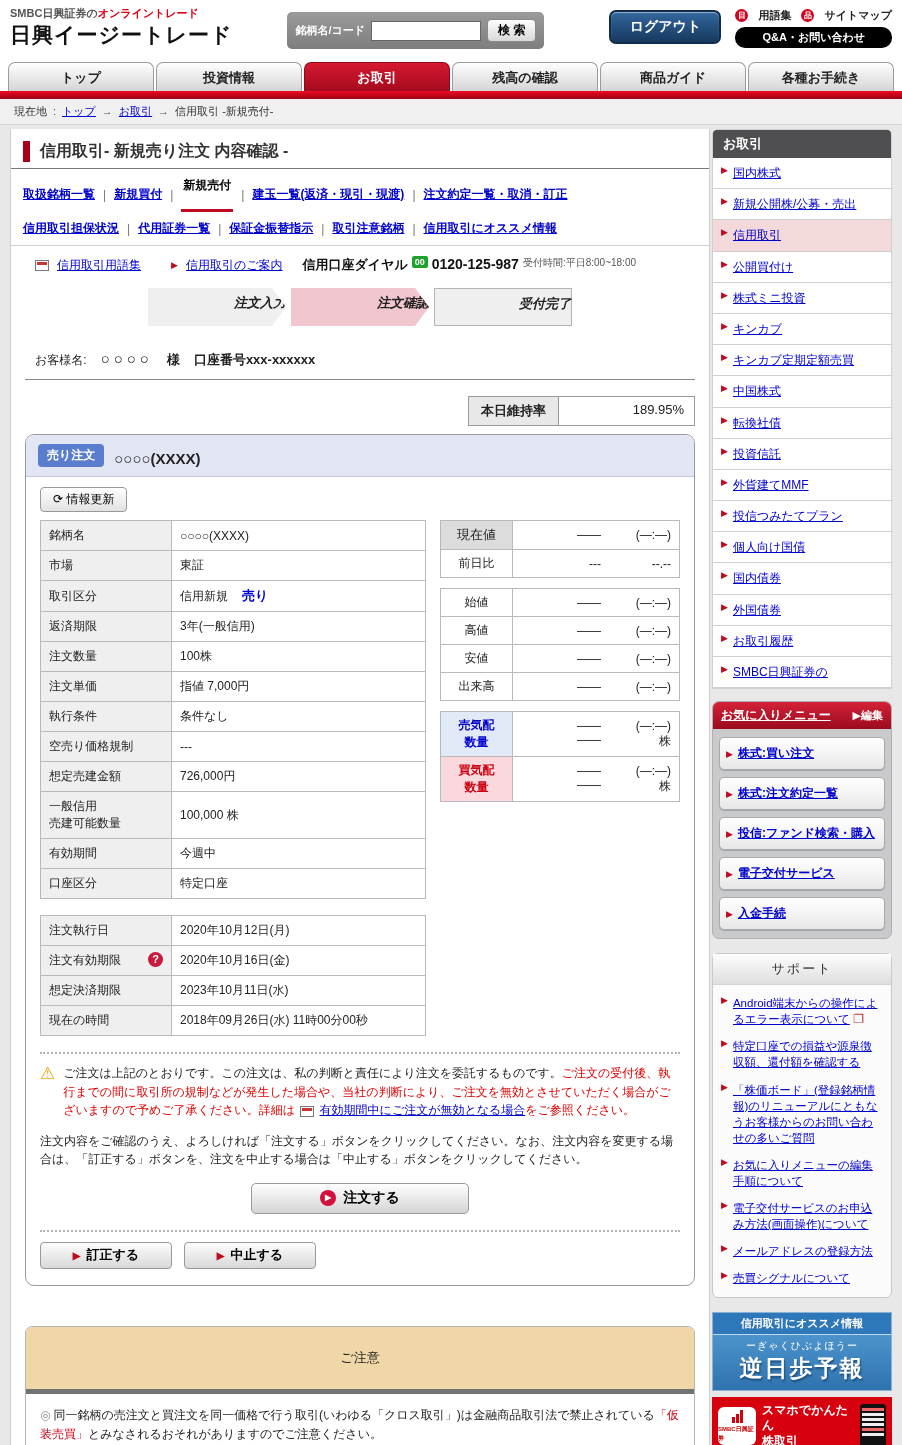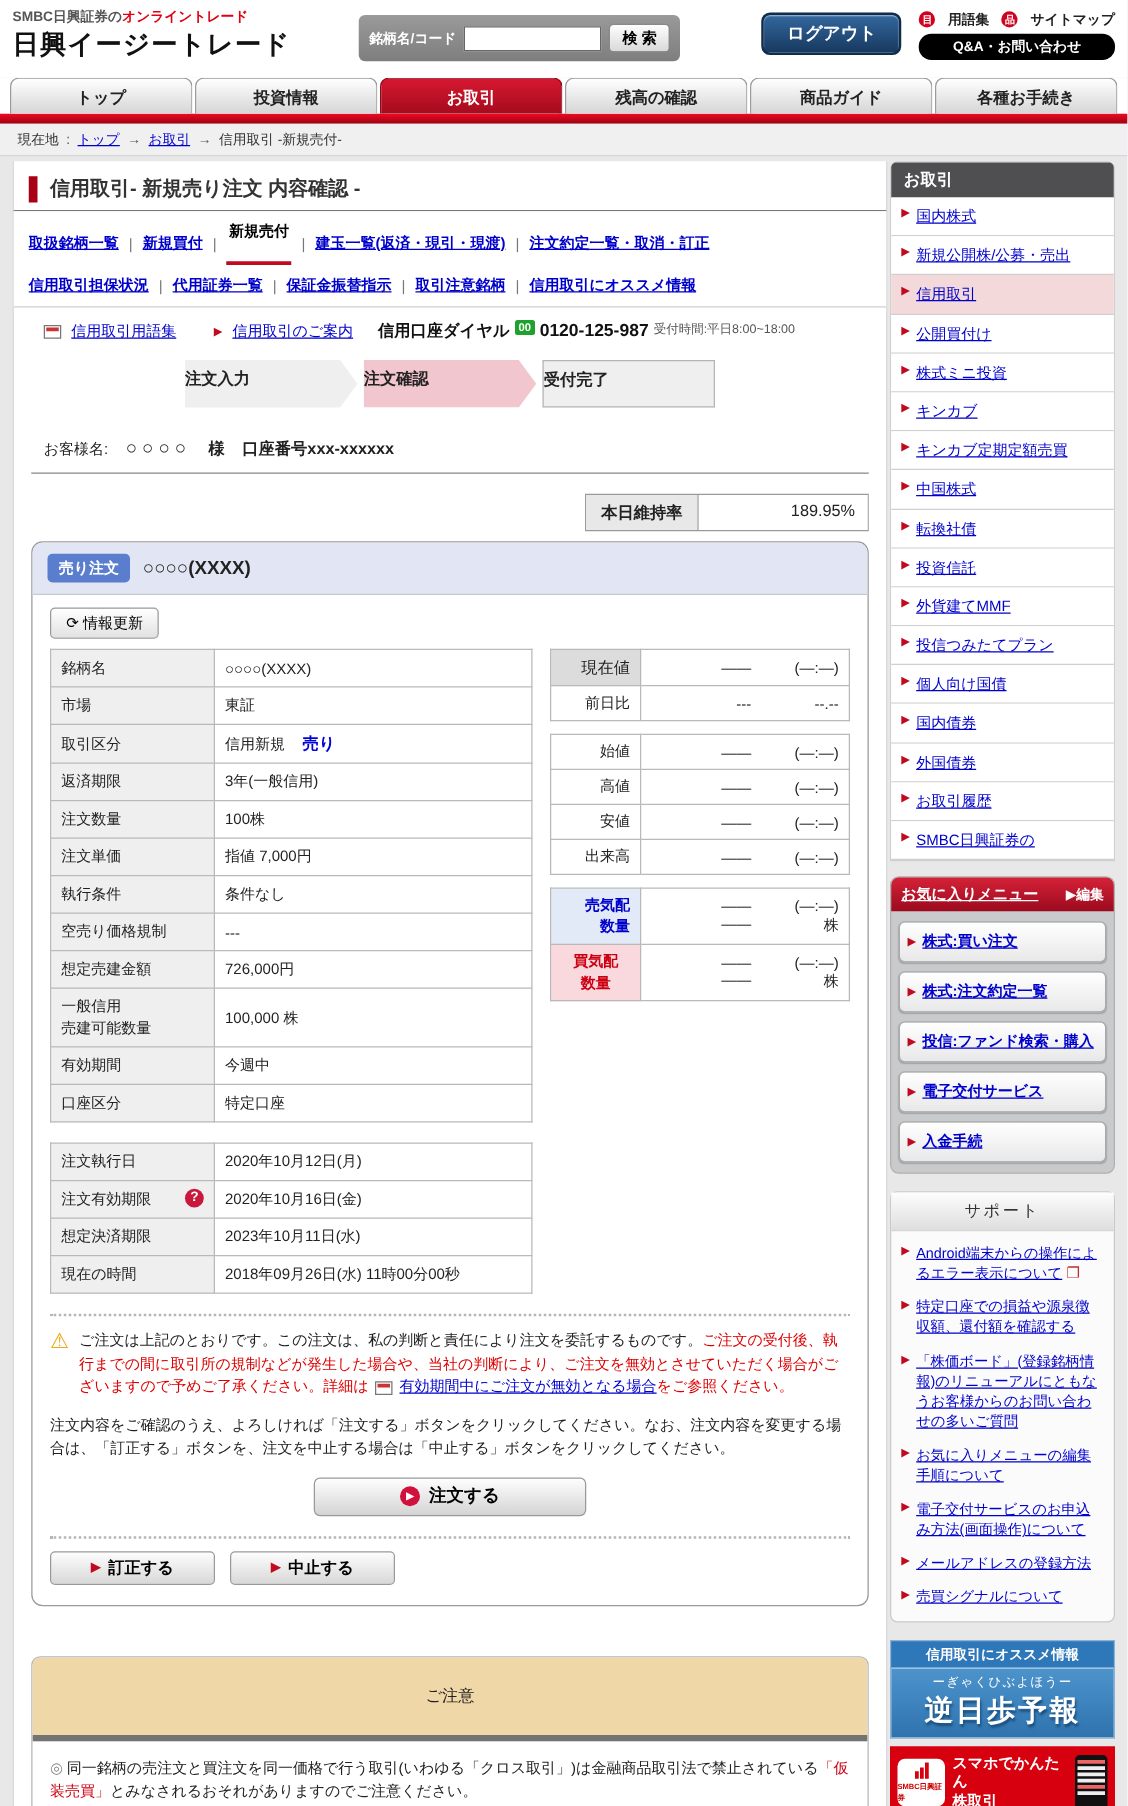--- a/index.html
+++ b/index.html
@@ -58,61 +58,61 @@
   .info-row .guide { margin-left:14px; }
   .bullet-red { color:#c00a20; font-size:9px; }
   .dial { margin-left:12px; display:flex; align-items:flex-start; gap:4px; }
   .dial .dl { font-weight:bold; font-size:13px; color:#111; }
   .freedial { background:#1fa12e; color:#fff; font-weight:bold; font-size:9px; border-radius:2px; padding:1px 3px; line-height:10px; }
   .dial .num { font-weight:bold; font-size:14px; color:#111; }
   .dial .hours { font-size:10px; color:#555; }
 
   
   .steps { display:flex; justify-content:center; gap:5px; padding:12px 0 10px 0; }
-  .step { width:138px; height:38px; line-height:30px; text-align:left; font-size:13px; font-weight:bold; background:#efefef; filter:drop-shadow(0 0 1px #9a9a9a); clip-path:polygon(0 0, calc(100% - 14px) 0, 100% 50%, calc(100% - 14px) 100%, 0 100%); }
+  .step { width:138px; height:38px; line-height:30px; text-align:right; font-size:13px; font-weight:bold; background:#efefef; filter:drop-shadow(0 0 1px #9a9a9a); clip-path:polygon(0 0, calc(100% - 14px) 0, 100% 50%, calc(100% - 14px) 100%, 0 100%);font-style:italic; }
   .step.active { background:#f2c6cf; }
   .step.last { clip-path:none; border:1px solid #b5b5b5; background:#efefef; filter:none; }
 
   
   .customer { margin:8px 14px 0 14px; padding:6px 10px 10px 10px; border-bottom:1px solid #888; font-size:12px; display:flex; align-items:baseline; gap:14px; }
   .customer .name { font-size:15px; font-weight:bold; letter-spacing:4px; }
   .customer b { font-size:13px; }
 
   
   .maint-wrap { display:flex; justify-content:flex-end; margin:16px 14px 8px 14px; }
   .maint { display:flex; border:1px solid #9a9a9a; }
   .maint .ml { background:#e9e8e9; border-right:1px solid #9a9a9a; padding:5px 12px; font-weight:bold; font-size:13px; }
   .maint .mv { width:135px; padding:5px 10px; text-align:right; font-size:13px; background:#fff; }
 
   
   .panel { margin:4px 14px 0 14px; border:1px solid #9a9a9a; border-radius:9px; background:#fff; overflow:hidden; }
-  .panel-hd { background:#e2e6f4; padding:9px 12px; display:flex; align-items:center; gap:10px; border-bottom:1px solid #c6c9d8; }
+  .panel-hd { background:#e2e6f4; padding:9px 12px; display:flex; align-items:flex-end; gap:10px; border-bottom:1px solid #c6c9d8; }
   .badge-sell { background:#5a7ecd; color:#fff; font-weight:bold; font-size:12px; padding:3px 9px; border-radius:4px; }
   .panel-hd .stock { font-size:15px; font-weight:bold; }
   .panel-bd { padding:10px 14px 16px 14px; }
   .refresh-row { display:flex; justify-content:flex-start; margin-bottom:8px; }
   .btn-refresh { background:linear-gradient(#ffffff,#e2e2e2); border:1px solid #999; border-radius:4px; padding:3px 12px; font-size:12px; cursor:pointer; }
 
   .grid2 { display:flex; gap:14px; }
   table { border-collapse:collapse; font-size:12px; }
   .dtable { width:386px; }
   .dtable th { background:#efefef; border:1px solid #b9b9b9; text-align:left; font-weight:normal; padding:6px 8px; width:131px; white-space:pre-line; vertical-align:middle; }
   .dtable td { border:1px solid #b9b9b9; padding:6px 8px; background:#fff; }
   .v2 { color:#0000dd; font-weight:bold; margin-left:14px; font-size:13px; }
 
   .qcol { flex:1; }
   .qtable { width:100%; margin-bottom:10px; }
-  .qtable th { border:1px solid #b9b9b9; font-weight:normal; text-align:right; padding:5px 8px; width:72px; background:#fff; white-space:pre-line; }
+  .qtable th { border:1px solid #b9b9b9; font-weight:normal; text-align:center; padding:5px 8px; width:72px; background:#fff; white-space:pre-line; }
   .qtable th.gray { background:#dcdcdc; font-size:13px; }
   .qtable td { border:1px solid #b9b9b9; padding:5px 8px; background:#fff; }
   .qv { display:flex; justify-content:flex-end; gap:12px; }
   .qv span { text-align:right; }
   .qv .p { min-width:42px; }
   .qv .t { min-width:58px; }
-  .qtable th.ask { background:#e2eaf8; color:#0000cc; text-align:right; font-weight:bold; }
+  .qtable th.ask { background:#e2eaf8; color:#0000cc; text-align:center; font-weight:bold; }
   .qtable th.bid { background:#f9d9de; color:#cc0011; text-align:center; font-weight:bold; }
 
   .dates { margin-top:16px; }
   .help-ic { float:right; display:inline-block; width:15px; height:15px; border-radius:50%; background:#c8193c; color:#fff; font-size:11px; font-weight:bold; text-align:center; line-height:15px; }
 
   .dotline { border-top:2px dotted #b5b5b5; margin:16px 0 10px 0; }
   .warnbox { display:flex; gap:8px; font-size:12px; line-height:1.55; }
   .warn-ic { color:#eda812; font-size:17px; line-height:1.2; }
   .warn-red { color:#dd0000; }
   .warnbox .doc-ic { margin:0 2px; vertical-align:middle; }

